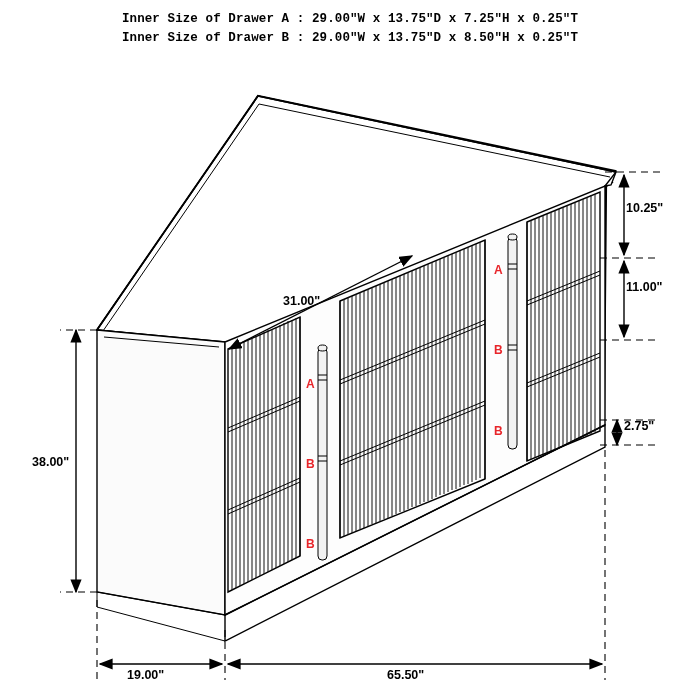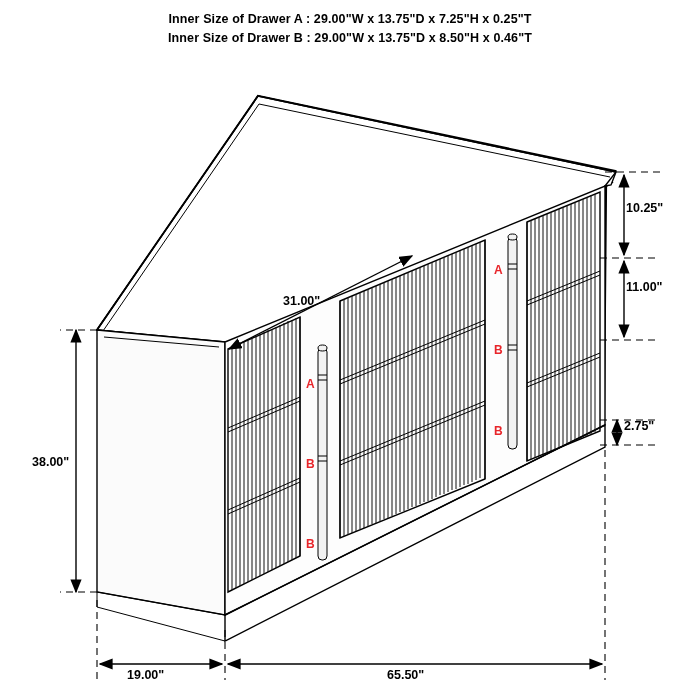--- a/index.html
+++ b/index.html
@@ -25,21 +25,21 @@
     left: 0;
     top: 10px;
     width: 700px;
     text-align: center;
     font-size: 12.5px;
     font-weight: bold;
     color: #000;
     line-height: 19px;
     letter-spacing: 0.1px;
   }
-  .header div { white-space: nowrap; }
+  .header div { white-space: nowrap; font-family: Liberation Mono, monospace; }
   svg#drawing {
     position: absolute;
     left: 0; top: 0;
     width: 700px;
     height: 700px;
   }
   .dim-label {
     font-family: "Liberation Sans", sans-serif;
     font-size: 12.5px;
     font-weight: bold;
@@ -62,21 +62,21 @@
   .side-fill { fill: #fbfbfb; }
   .handle-fill { fill: #f2f2f2; stroke: #000; stroke-width: 1; }
 </style>
 </head>
 <body>
 
 <div id="stage">
 
   <div class="header">
     <div>Inner Size of Drawer A : 29.00"W x 13.75"D x 7.25"H x 0.25"T</div>
-    <div>Inner Size of Drawer B : 29.00"W x 13.75"D x 8.50"H x 0.46"T</div>
+    <div>Inner Size of Drawer B : 29.00"W x 13.75"D x 8.50"H x 0.25"T</div>
   </div>
 
   <svg id="drawing" viewBox="0 0 700 700">
 
     <g>
       <path class="ln thick top-fill" d="M 97,330 L 258,96 L 615,171 L 610,178 L 612,182 L 606,186 L 604,410 L 604,410" fill="none" stroke="none"></path>
 
       <polygon class="top-fill ln med" points="97,330 258,96 616,172 611,185 605,186 466,355 466,355 225,343 225,343" fill="#ffffff" stroke="none"></polygon>
 
       <path class="ln med" d="M 97,330 L 258,96 L 616,172 L 605,186 L 466,352 L 225,342 Z" fill="#ffffff"></path>

